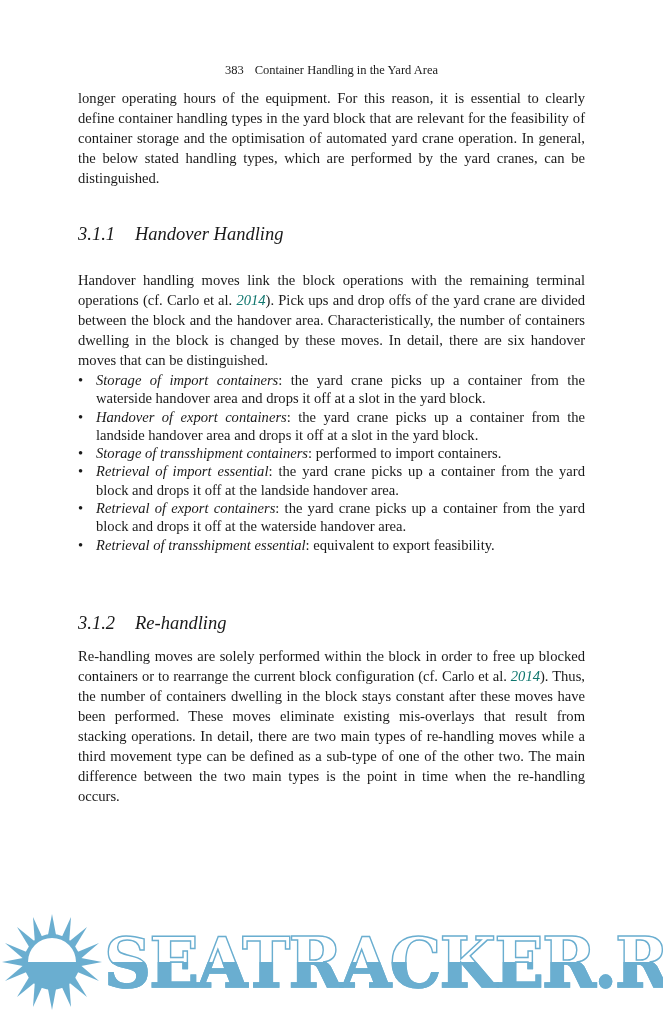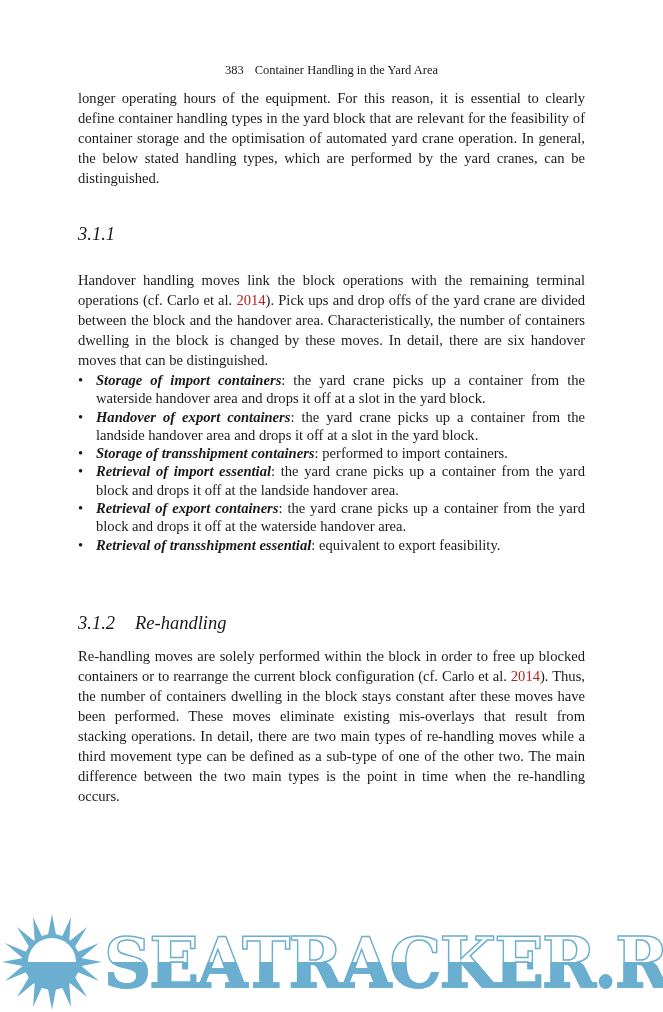--- a/index.html
+++ b/index.html
@@ -10,36 +10,36 @@
     .running-head {
       position: absolute; top: 63px; left: 78px; width: 507px; height: 18px;
       font-size: 12.5px; display: flex; justify-content: center;
     }
     .running-head .chap { display: flex; gap: 11px; }
     .para {
       position: absolute; left: 78px; width: 507px;
       font-size: 14.6px; line-height: 20px; text-align: justify; margin: 0;
       hyphens: none;
     }
-    .para .cite { color: #b91c1c; }
+    .para .cite { color: #0f766e; font-style: italic; }
     .section-heading {
       position: absolute; left: 78px; font-style: italic; font-size: 18.5px; margin: 0;
       font-weight: normal; display: flex; gap: 20px;
     }
     ul.bullets {
       position: absolute; left: 78px; width: 507px; top: 371px; margin: 0; padding: 0;
       list-style: none; font-size: 14.6px; line-height: 18.3px;
     }
     ul.bullets li {
       position: relative; padding-left: 18px; text-align: justify;
     }
     ul.bullets li .dot {
       position: absolute; left: 0; top: 0;
     }
-    ul.bullets li .term { font-style: italic; font-weight: bold; }
+    ul.bullets li .term { font-style: italic; }
     .watermark {
       position: absolute; left: 0; top: 912px; width: 663px; height: 100px;
     }
     .wm-text {
       position: absolute; left: 104px; top: 16px;
       font-family: "DejaVu Serif", serif; font-weight: bold; font-size: 70px;
       letter-spacing: -2px; line-height: 70px;
       color: transparent;
       -webkit-text-stroke: 1.5px #6aaed0;
       background: linear-gradient(to bottom, #ffffff 0%, #ffffff 48%, #6aaed0 48%, #6aaed0 100%);
@@ -56,20 +56,21 @@
   <span class="chap">
     <span>3</span>
     <span>Container Handling in the Yard Area</span>
   </span>
 </div>
 
 <p class="para" style="top:88px;">longer operating hours of the equipment. For this reason, it is essential to clearly define container handling types in the yard block that are relevant for the feasibility of container storage and the optimisation of automated yard crane operation. In general, the below stated handling types, which are performed by the yard cranes, can be distinguished.</p>
 
 <h2 class="section-heading" style="top:224px;">
   <span>3.1.1</span>
+  <span>Handover Handling</span>
 </h2>
 
 <p class="para" style="top:270px;"><span>Handover handling moves link the block operations with the remaining terminal operations (cf. Carlo et al. </span><span class="cite">2014</span><span>). Pick ups and drop offs of the yard crane are divided between the block and the handover area. Characteristically, the number of containers dwelling in the block is changed by these moves. In detail, there are six handover moves that can be distinguished.</span></p>
 
 <ul class="bullets">
   <li><span class="dot">•</span><span class="term">Storage of import containers</span><span>: the yard crane picks up a container from the waterside handover area and drops it off at a slot in the yard block.</span></li>
   <li><span class="dot">•</span><span class="term">Handover of export containers</span><span>: the yard crane picks up a container from the landside handover area and drops it off at a slot in the yard block.</span></li>
   <li><span class="dot">•</span><span class="term">Storage of transshipment containers</span><span>: performed to import containers.</span></li>
   <li><span class="dot">•</span><span class="term">Retrieval of import essential</span><span>: the yard crane picks up a container from the yard block and drops it off at the landside handover area.</span></li>
   <li><span class="dot">•</span><span class="term">Retrieval of export containers</span><span>: the yard crane picks up a container from the yard block and drops it off at the waterside handover area.</span></li>

